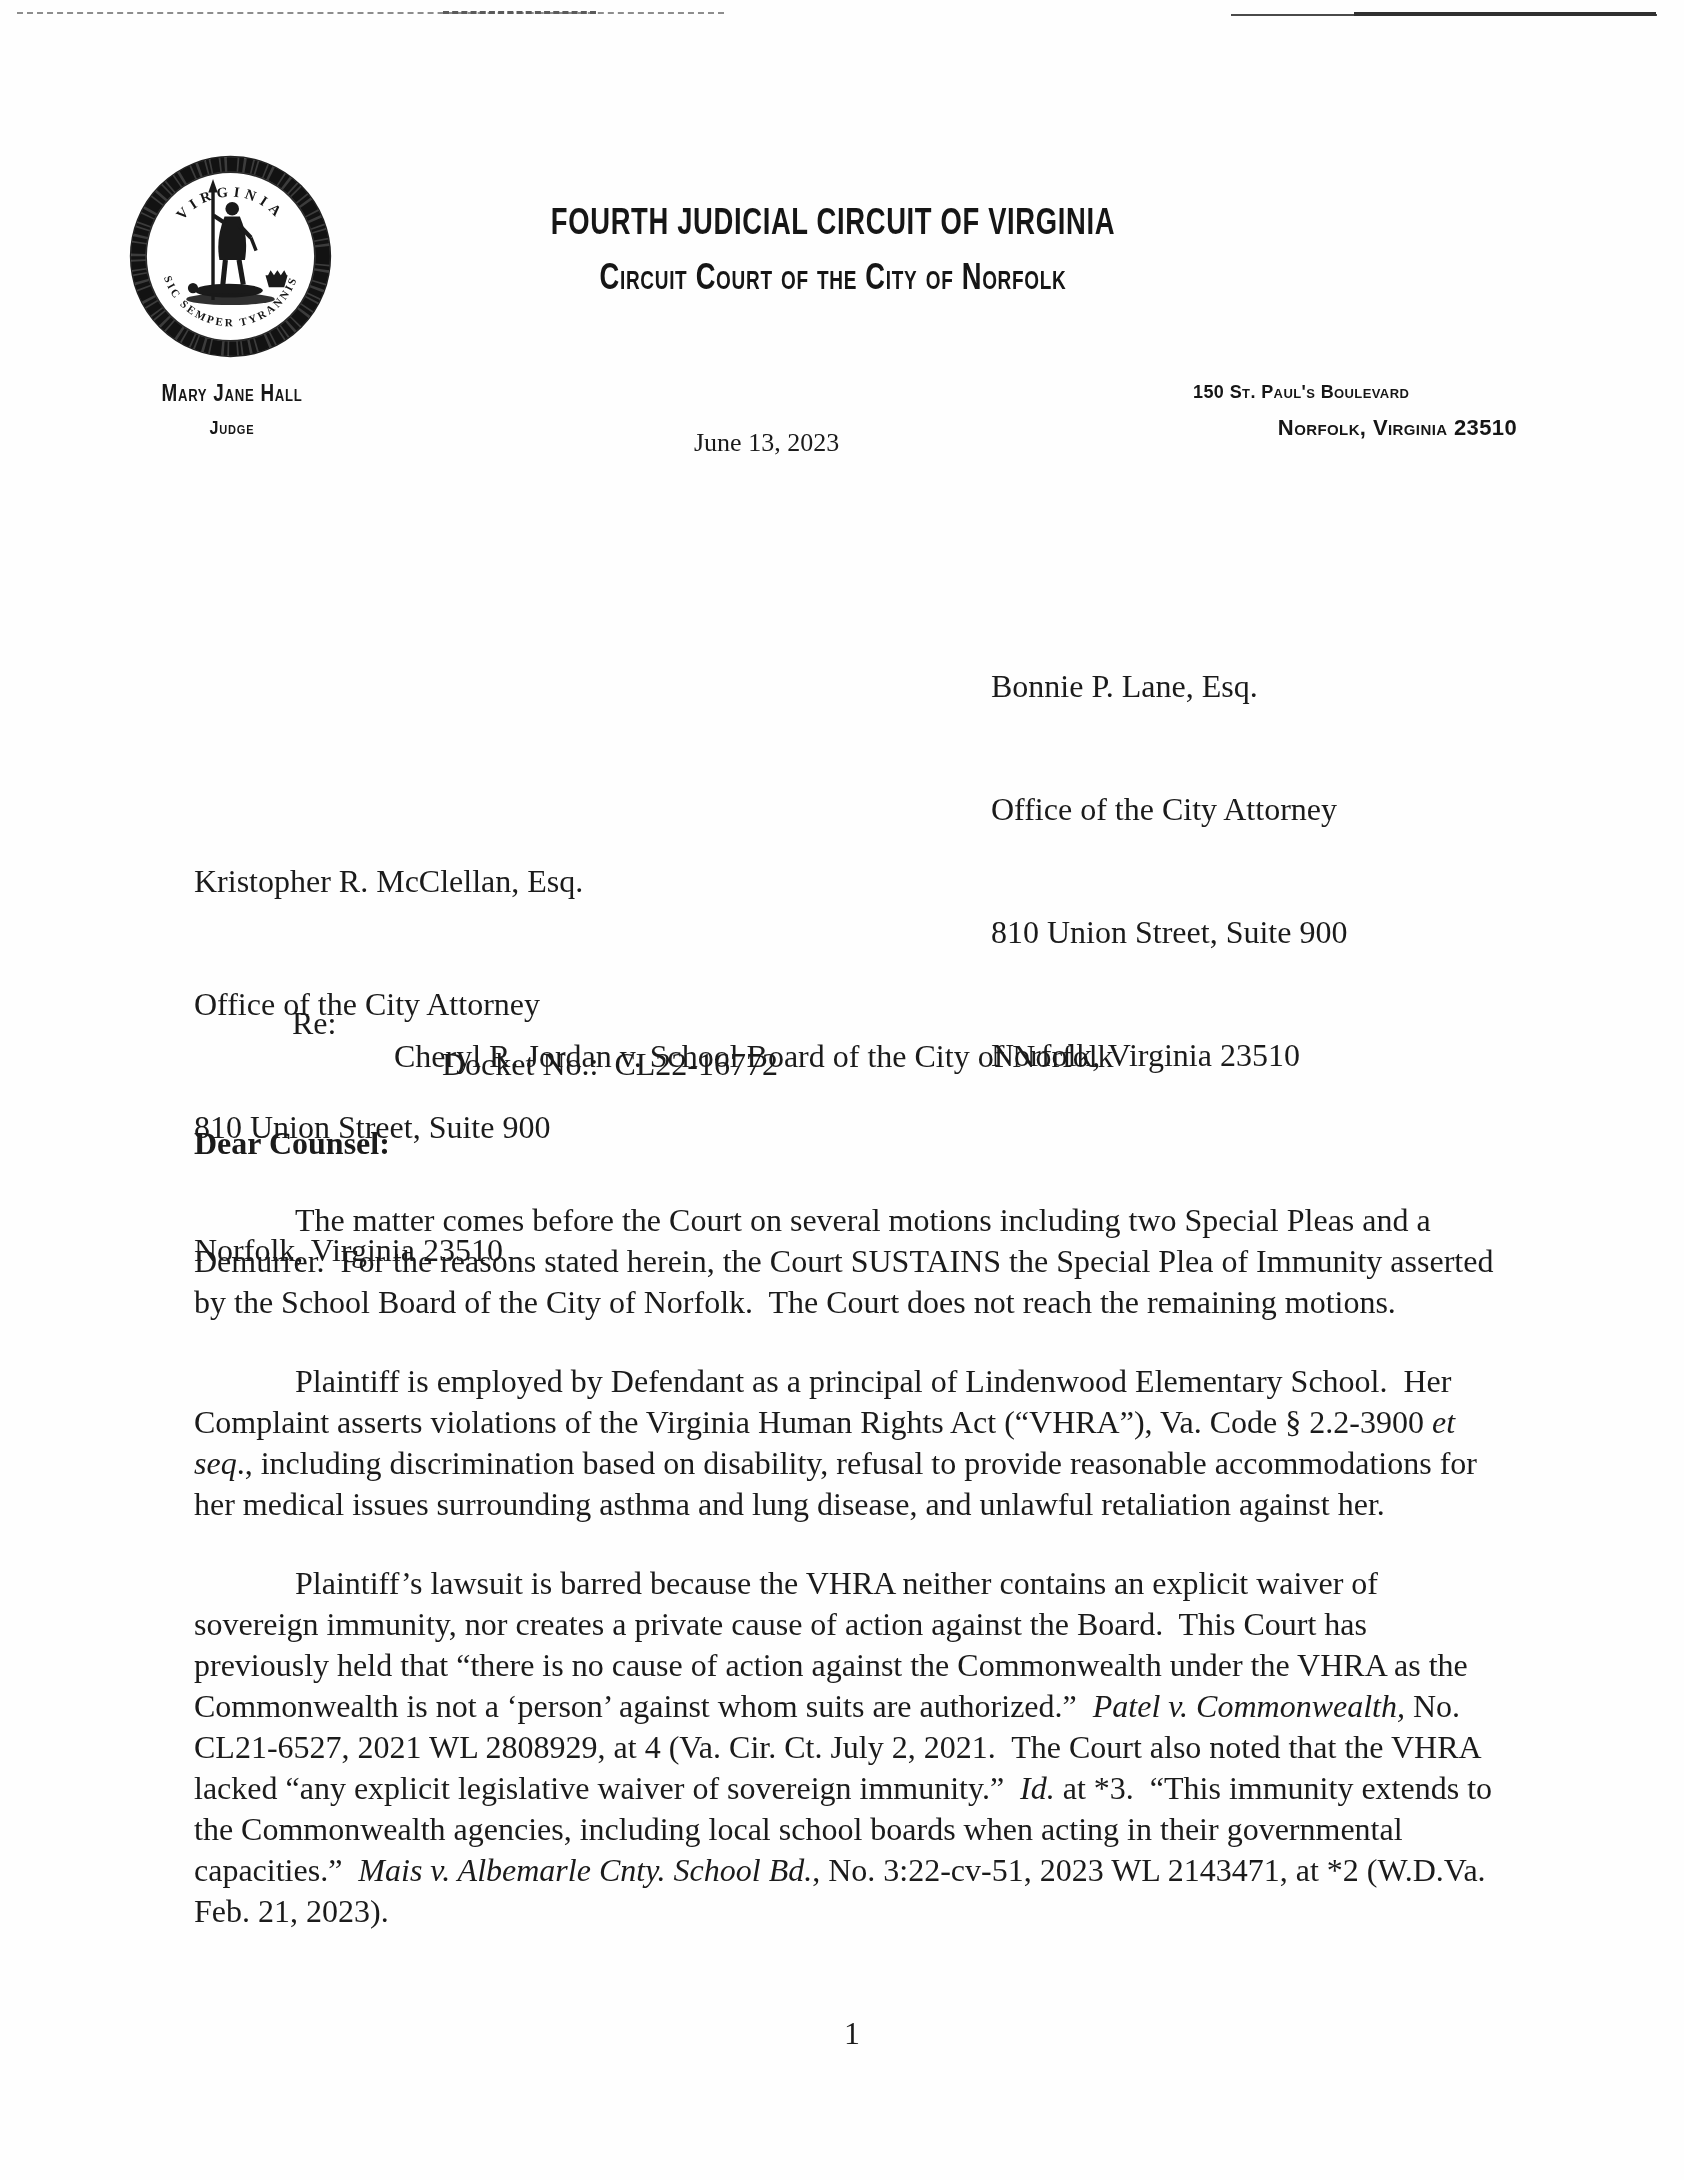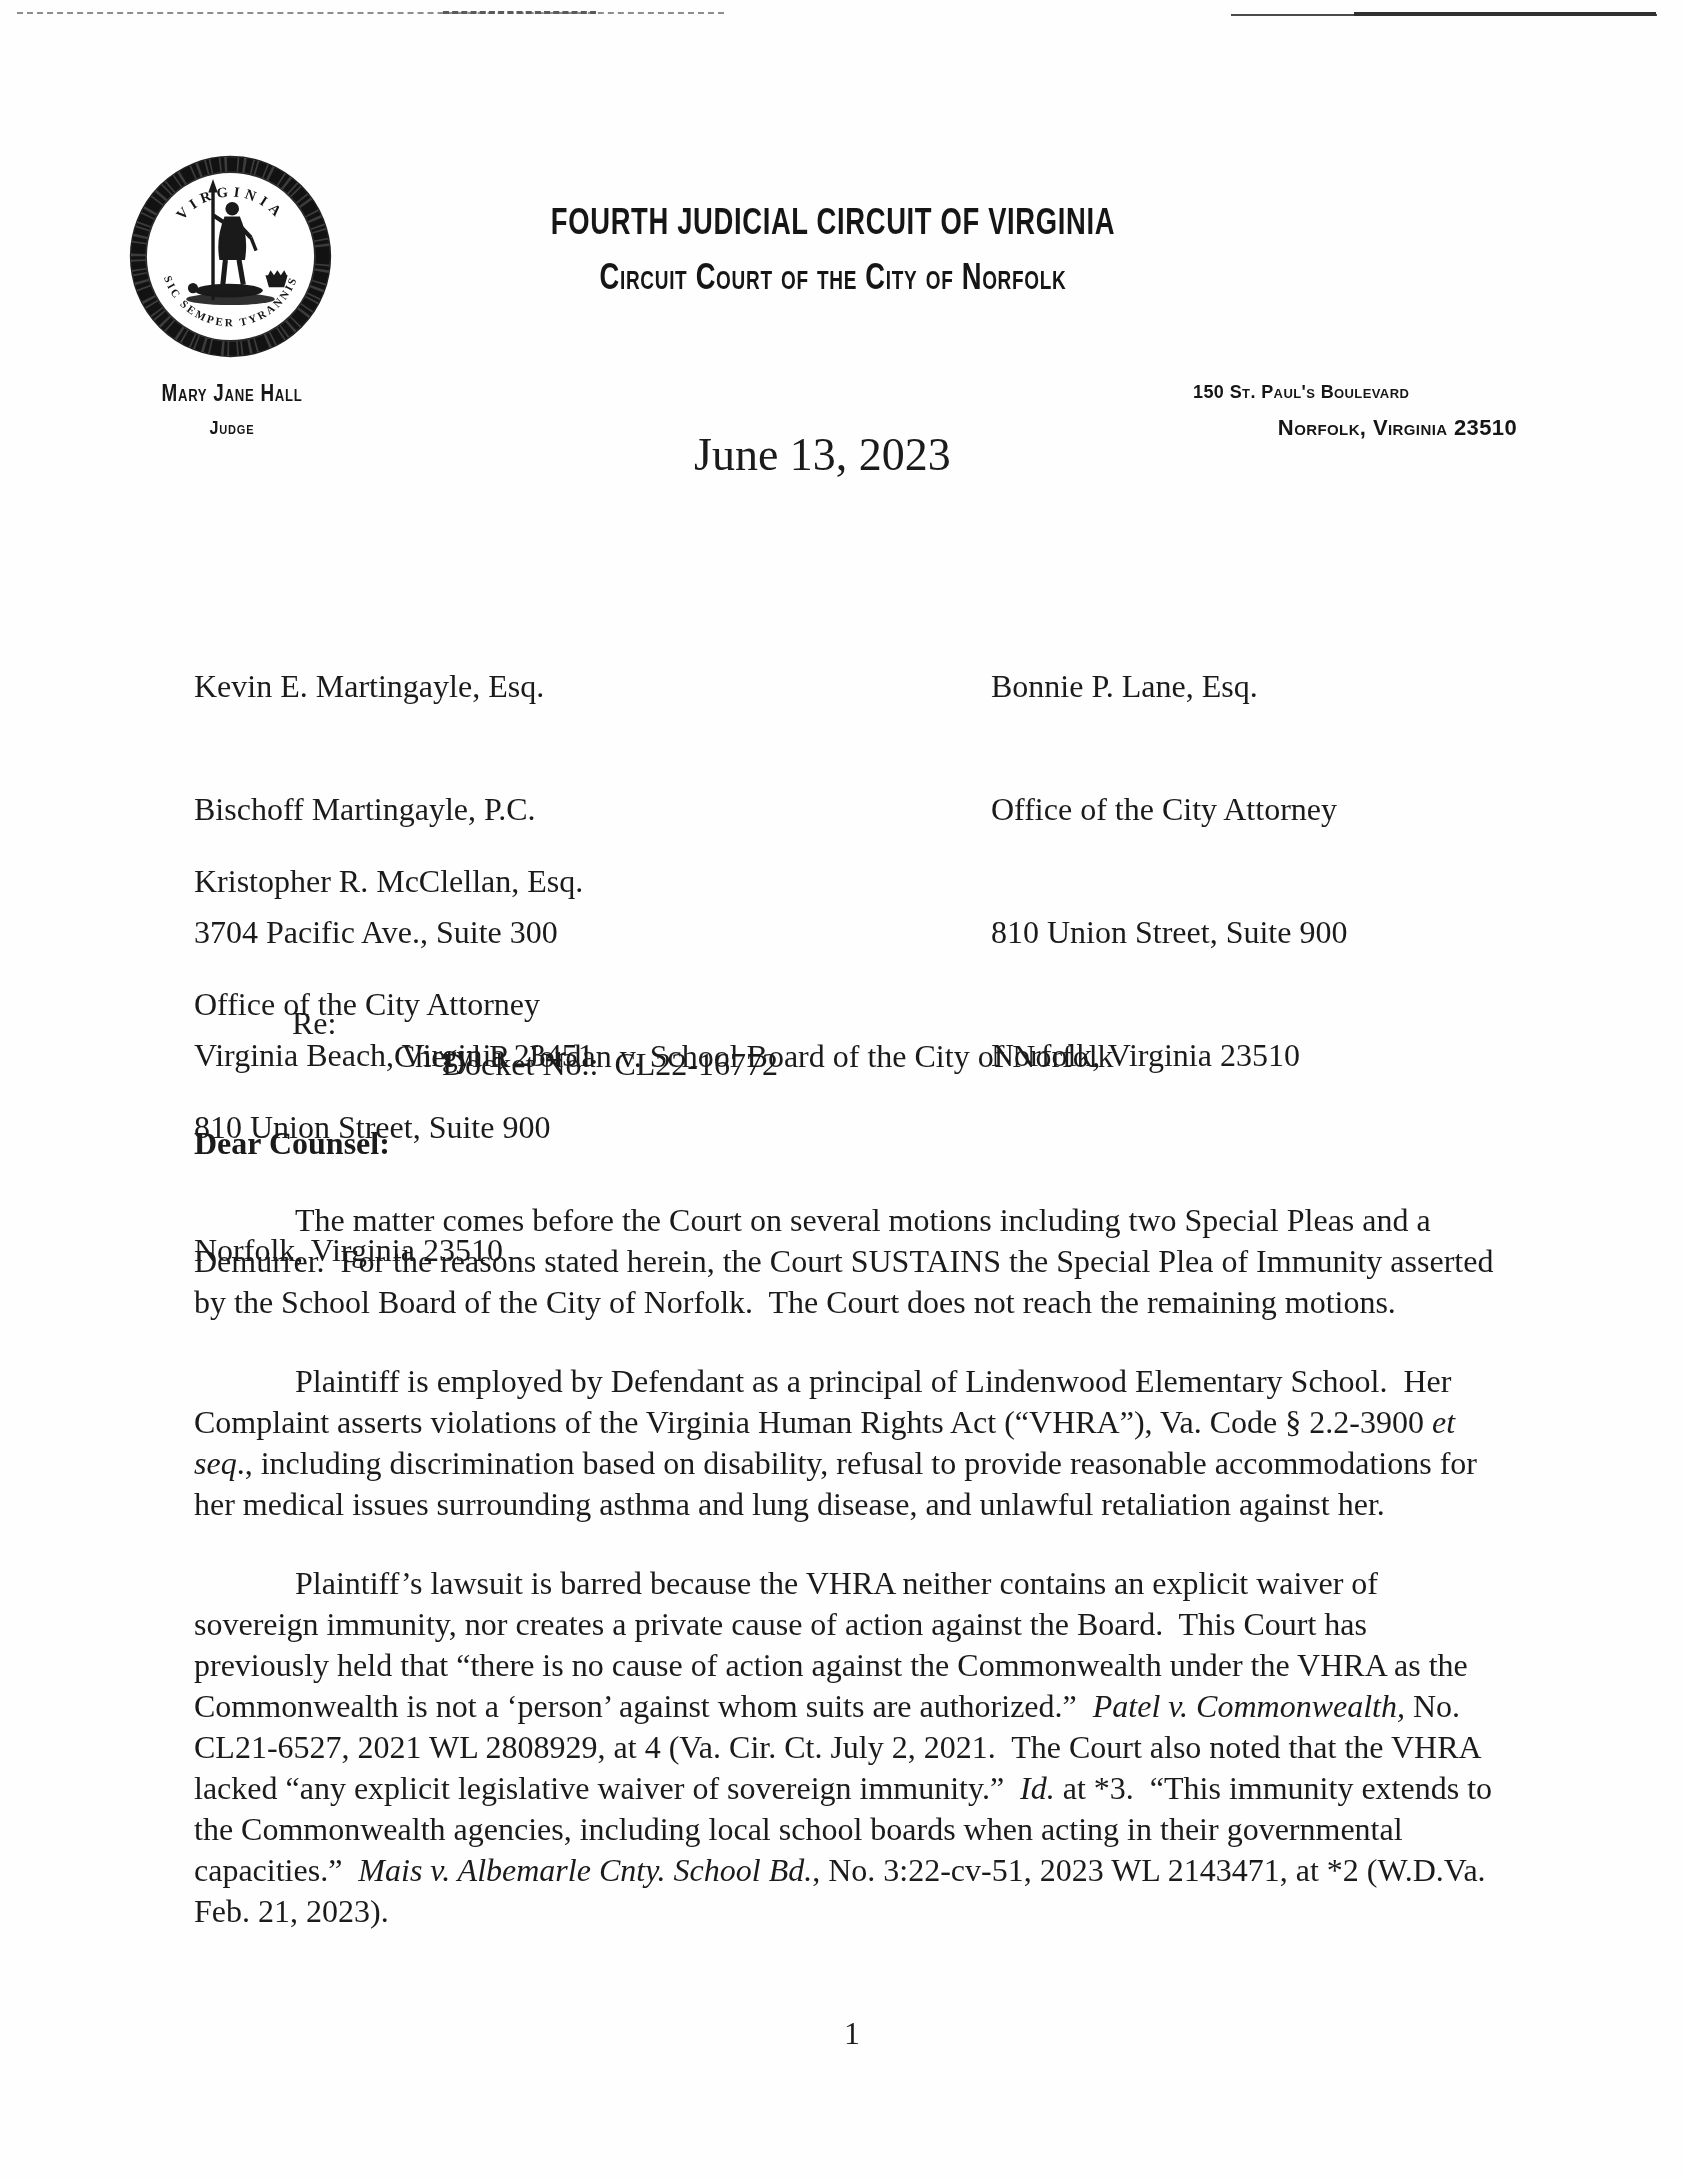--- a/index.html
+++ b/index.html
@@ -26,21 +26,21 @@
   .judge-title { position:absolute; left:60px; top:417px; width:344px; text-align:center;
                  font-size:19px; font-variant:small-caps; letter-spacing:0.9px; transform:scaleX(.85); }
   .court-line1 { position:absolute; left:407px; top:201px; width:852px; text-align:center;
                  font-size:37px; letter-spacing:0.9px; white-space:nowrap; transform:scaleX(.74); }
   .court-line2 { position:absolute; left:407px; top:256px; width:852px; text-align:center;
                  font-size:36px; font-variant:small-caps; letter-spacing:0.9px; white-space:nowrap; transform:scaleX(.76); }
   .addr1 { position:absolute; left:1193px; top:382px; width:409px; text-align:left;
            font-size:18px; font-variant:small-caps; letter-spacing:0.4px; }
   .addr2 { position:absolute; left:1193px; top:415px; width:409px; text-align:center;
            font-size:22px; font-variant:small-caps; letter-spacing:0.4px; }
-  .date-line { position:absolute; left:694px; top:428px; font-size:46px; }
+  .date-line { position:absolute; left:694px; top:428px; font-size:26px; }
   
   .rec { position:absolute; font-size:32px; line-height:41px; white-space:pre-wrap; }
   .rec-1 { left:194px;  top:584px; }
   .rec-2 { left:991px; top:584px; }
   .rec-3 { left:194px;  top:779px; }
   
   .re-label  { position:absolute; left:292px; top:1005px; font-size:32px; }
   .re-case   { position:absolute; left:394px; top:1005px; font-size:32px;margin-top:33px; }
   .re-docket { position:absolute; left:394px; top:1046px; font-size:32px; white-space:pre-wrap;margin-left:48px; }
   
@@ -95,26 +95,20 @@
   </svg>
 
   <div class="lh-sans court-line1">FOURTH JUDICIAL CIRCUIT OF VIRGINIA</div>
   <div class="lh-sans court-line2">Circuit Court of the City of Norfolk</div>
   <div class="lh-sans judge-name">Mary Jane Hall</div>
   <div class="lh-sans judge-title">Judge</div>
   <div class="lh-sans addr1">150 St. Paul's Boulevard</div>
   <div class="lh-sans addr2">Norfolk, Virginia 23510</div>
   <div class="date-line">June 13, 2023</div>
 
-  <div class="rec rec-1">
-    <div>Kevin E. Martingayle, Esq.</div>
-    <div>Bischoff Martingayle, P.C.</div>
-    <div>3704 Pacific Ave., Suite 300</div>
-    <div>Virginia Beach, Virginia 23451</div>
-  </div>
   <div class="rec rec-2">
     <div>Bonnie P. Lane, Esq.</div>
     <div>Office of the City Attorney</div>
     <div>810 Union Street, Suite 900</div>
     <div>Norfolk, Virginia 23510</div>
   </div>
   <div class="rec rec-3">
     <div>Kristopher R. McClellan, Esq.</div>
     <div>Office of the City Attorney</div>
     <div>810 Union Street, Suite 900</div>

